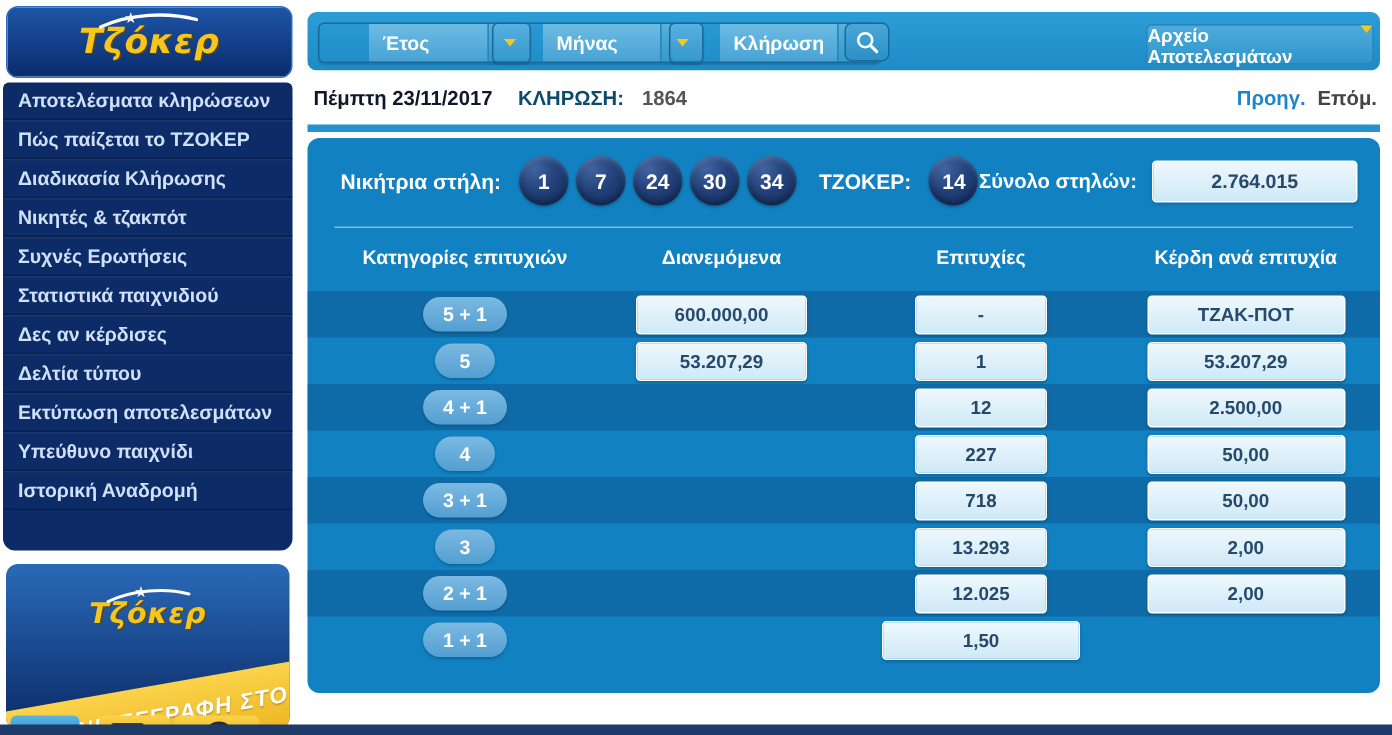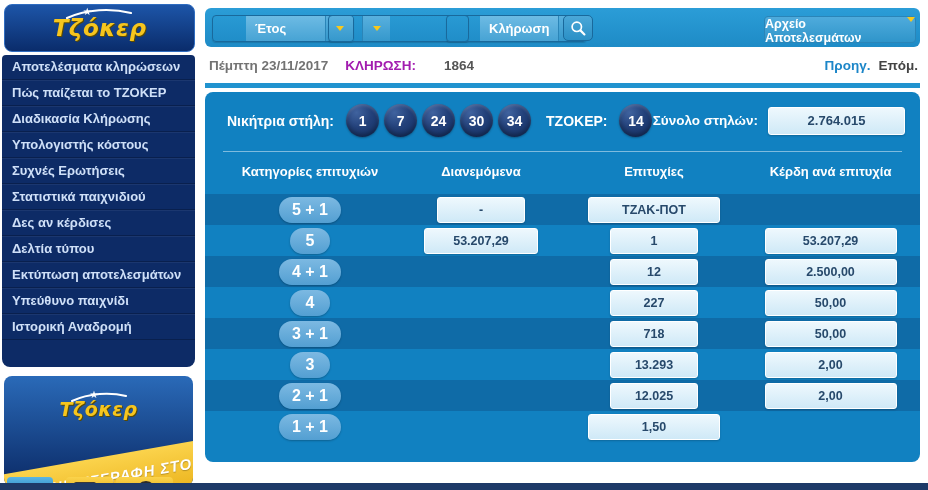--- a/index.html
+++ b/index.html
@@ -100,23 +100,23 @@
     border:1px solid #2a85b8; border-radius:4px; cursor:pointer;
     display:flex; justify-content:center; gap:7px;
     color:#ffffff; font-weight:bold; font-size:12.5px;
   }
 
   
   .infobar {
     position:absolute; left:205px; top:47px; width:715px; height:36px;
     background:#ffffff; display:flex; align-items:center; font-size:13.5px; font-weight:bold;
   }
-  .infobar .date { color:#737373; margin-left:4px; }
-  .infobar .draw-label { color:#a21caf; margin-left:17px; }
-  .infobar .draw-number { color:#555555; margin-left:28px; }
+  .infobar .date { color:#0f172a; margin-left:4px; }
+  .infobar .draw-label { color:#0c4a6e; margin-left:17px; }
+  .infobar .draw-number { color:#555555; margin-left:12px; }
   .infobar .links { margin-left:auto; display:flex; gap:8px; margin-right:2px; }
   .link-prev { color:#1c86c8; cursor:pointer; }
   .link-next { color:#444444; cursor:pointer; }
   .divider { position:absolute; left:205px; top:83px; width:715px; height:5px; background:#2193cf; }
 
   
   .panel {
     position:absolute; left:205px; top:92px; width:715px; height:370px;
     background:#1181c1; border-radius:8px; overflow:hidden;
   }
@@ -148,21 +148,21 @@
   .rows { position:absolute; top:102px; left:0; width:715px; }
   .trow {
     height:31px; padding:0 10px;
     display:grid; grid-template-columns:190px 152px 194px 159px; align-items:center;
   }
   .trow.stripe { background:#0f6ba7; }
   .cell { display:flex; justify-content:center; }
   .pill {
     min-width:14px; padding:5px 13px; border-radius:14px;
     background:linear-gradient(180deg,#7cb9e2,#539fd2);
-    color:#ffffff; font-weight:bold; font-size:16px; line-height:1; text-align:center;
+    color:#ffffff; font-weight:bold; font-size:13px; line-height:1; text-align:center;
     box-shadow:0 1px 2px rgba(0,0,0,.25); cursor:default;
   }
   .vbox {
     height:24px; line-height:24px; text-align:center;
     background:linear-gradient(180deg,#eef8fd,#cfe9f7);
     border:1px solid #ffffff; border-radius:3px;
     color:#27496b; font-weight:bold; font-size:12.5px;
     box-shadow:0 1px 2px rgba(0,0,0,.2);
   }
   .vbox:empty { display:none; }
@@ -182,21 +182,21 @@
         </svg>
       <span class="star">★</span>
       <span class="logo-text">Τζόκερ</span>
     </span>
   </div>
 
   <nav class="menu">
     <div class="menu-item">Αποτελέσματα κληρώσεων</div>
     <div class="menu-item">Πώς παίζεται το ΤΖΟΚΕΡ</div>
     <div class="menu-item">Διαδικασία Κλήρωσης</div>
-    <div class="menu-item">Υπολογιστής κόστους</div>
+    <div class="menu-item">Νικητές &amp; τζακπότ</div>
     <div class="menu-item">Συχνές Ερωτήσεις</div>
     <div class="menu-item">Στατιστικά παιχνιδιού</div>
     <div class="menu-item">Δες αν κέρδισες</div>
     <div class="menu-item">Δελτία τύπου</div>
     <div class="menu-item">Εκτύπωση αποτελεσμάτων</div>
     <div class="menu-item">Υπεύθυνο παιχνίδι</div>
     <div class="menu-item">Ιστορική Αναδρομή</div>
   </nav>
 
   <div class="promo-box">
@@ -218,20 +218,21 @@
   <div class="bottombar"></div>
 
   <div class="topbar">
     <div class="dropdown dd-year">
       <span class="dd-label">Έτος</span>
       <span class="dd-arrow">
           <span class="tri"></span>
         </span>
     </div>
     <div class="dropdown dd-month">
+      <span class="dd-label">Μήνας</span>
       <span class="dd-arrow">
           <span class="tri"></span>
         </span>
     </div>
     <div class="dropdown dd-draw">
       <span class="dd-label">Κλήρωση</span>
       <span class="dd-arrow">
           <span class="tri"></span>
         </span>
     </div>
@@ -283,20 +284,23 @@
       <span>Διανεμόμενα</span>
       <span>Επιτυχίες</span>
       <span>Κέρδη ανά επιτυχία</span>
     </div>
 
     <div class="rows">
       <div class="trow stripe">
         <span class="cell">
             <span class="pill">5 + 1</span>
           </span>
+        <span class="cell cell-dist">
+            <span class="vbox">600.000,00</span>
+          </span>
         <span class="cell cell-win">
             <span class="vbox">-</span>
           </span>
         <span class="cell cell-prize">
             <span class="vbox">ΤΖΑΚ-ΠΟΤ</span>
           </span>
       </div>
       <div class="trow">
         <span class="cell">
             <span class="pill">5</span>

